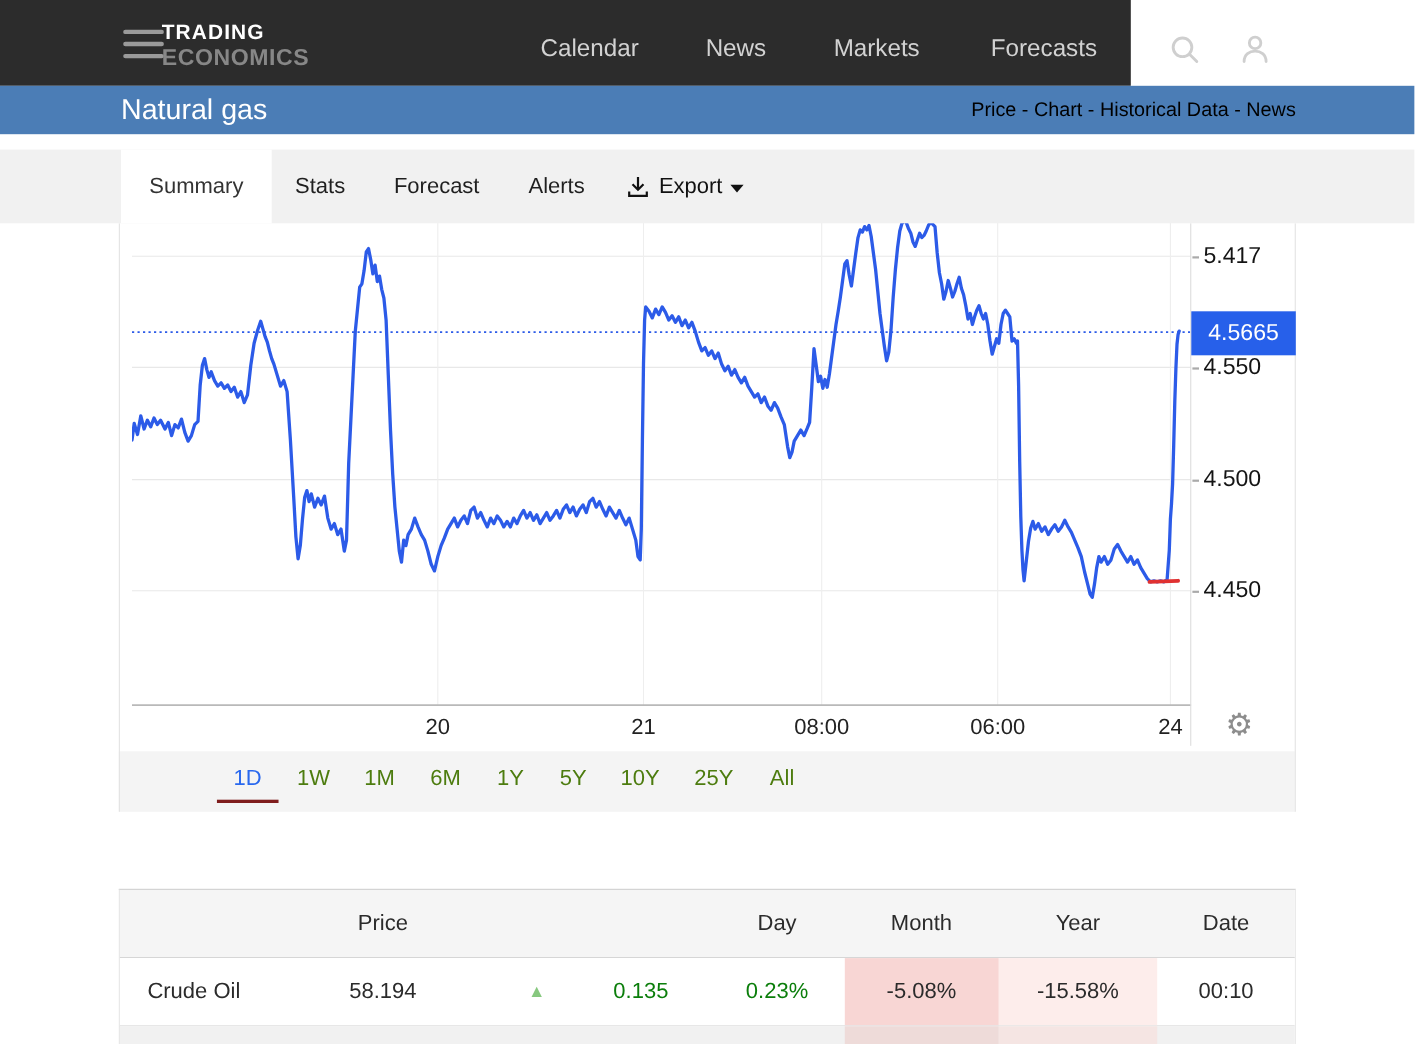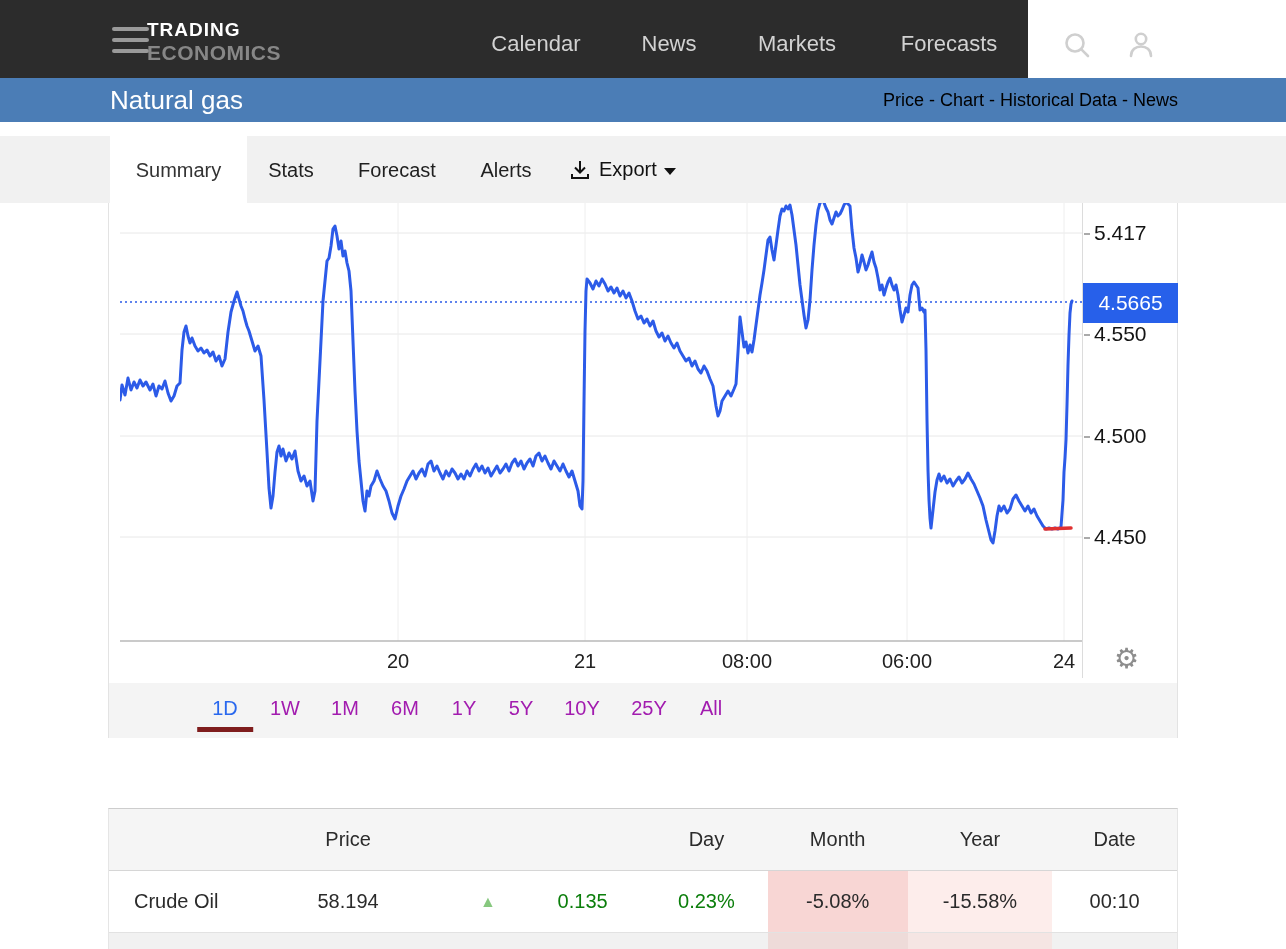--- a/index.html
+++ b/index.html
@@ -36,23 +36,23 @@
   .chart-right-edge { position:absolute; left:1082px; top:203px; width:1px; height:475px; background:#dcdcdc; z-index:2; }
   .ylabel { position:absolute; left:1094px; transform:translateY(-50%); font-size:21px; color:#141414; z-index:2; }
   .ylabel::before { content:""; position:absolute; left:-10px; top:50%; width:6px; height:2px; background:#aaaaaa; }
   .price-badge { position:absolute; left:1083px; top:283px; width:95px; height:40px; background:#2760ea; color:#fff;
                  font-size:21px; display:flex; align-items:center; justify-content:center; z-index:4; }
   .xlabel { position:absolute; top:650px; transform:translateX(-50%); font-size:20px; color:#222; z-index:2; }
   .gear { position:absolute; left:1114px; top:642px; font-size:28px; color:#8d8d8d; cursor:pointer; z-index:2; }
 
   
   .rangestrip { position:absolute; left:108px; top:683px; width:1069px; height:55px; background:#f4f4f4; }
-  .range-btn { position:absolute; top:14px; transform:translateX(-50%); font-size:20px; color:#a21caf; cursor:pointer;
+  .range-btn { position:absolute; top:14px; transform:translateX(-50%); font-size:20px; color:#4d7c0f; cursor:pointer;
                padding:0 15px 7px 15px; white-space:nowrap; }
-  .range-btn.active { color:#2968ee; border-bottom:5px solid #7f1d1d; }
+  .range-btn.active { color:#2968ee; border-bottom:3px solid #7f1d1d; }
 
   
   .quote-table { position:absolute; left:108px; top:808px; width:1070px; border-top:1px solid #cdcdcd;
                  border-left:1px solid #e5e5e5; border-right:1px solid #e5e5e5; font-size:20px; }
   .t-row { display:flex; align-items:stretch; }
   .t-head { background:#f5f5f5; height:62px; border-bottom:1px solid #d6d6d6; color:#2b2b2b; }
   .t-data { background:#ffffff; height:62px; border-bottom:1px solid #e2e2e2; color:#2b2b2b; }
   .t-cell { display:flex; align-items:center; justify-content:center; }
   .c0 { width:132px; justify-content:flex-start; padding-left:25px; }
   .c1 { width:215px; } .c2 { width:65px; } .c3 { width:125px; } .c4 { width:123px; }

